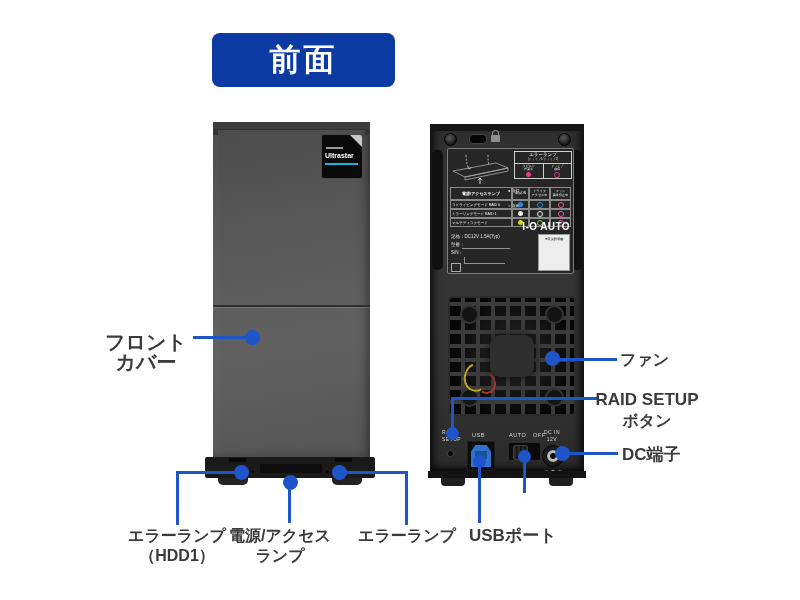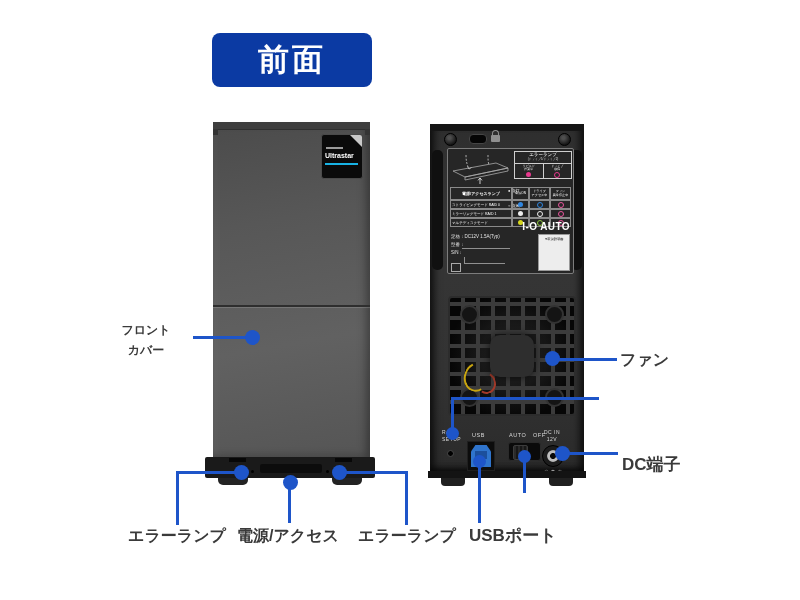--- a/index.html
+++ b/index.html
@@ -103,21 +103,21 @@
   .polarity{position:absolute;left:109px;top:344px;width:28px;text-align:center;color:#999;font-size:5px;
             font-family:"DejaVu Sans",sans-serif;}
   .bbase{position:absolute;left:428px;top:471px;width:158px;height:7px;background:#131313;}
   .bfoot{position:absolute;top:478px;width:24px;height:8px;background:#202020;border-radius:0 0 4px 4px;}
 </style>
 </head>
 <body>
 
 <div class="stage">
 
-  <div class="badge" style="left:212px;width:160px;">
+  <div class="badge" style="left:212px;width:183px;">
       <span>前面</span>
     </div>
 
   <div class="ftower">
     <div class="lid"></div>
     <div class="notch" style="left:0;"></div>
     <div class="notch" style="right:0;"></div>
     <div class="ubadge">
       <div class="corner"></div>
       <div class="tline"></div>
@@ -143,29 +143,31 @@
   <div class="cl" style="left:176px;top:471px;width:3px;height:54px;"></div>
   <div class="dot" style="left:234px;top:465px;"></div>
 
   <div class="cl" style="left:288px;top:481px;width:3px;height:42px;"></div>
   <div class="dot" style="left:283px;top:475px;"></div>
 
   <div class="cl" style="left:339px;top:471px;width:69px;height:3px;"></div>
   <div class="cl" style="left:405px;top:471px;width:3px;height:54px;"></div>
   <div class="dot" style="left:332px;top:465px;"></div>
 
-  <div class="jp" style="left:100px;top:320px;width:92px;font-size:12px;">
+  <div class="jp" style="left:100px;top:332px;width:92px;font-size:20px;">
     <div>フロント</div>
     <div>カバー</div>
   </div>
   <div class="jp" style="left:112px;top:526px;width:130px;">
     <div>エラーランプ</div>
-  </div>
-  <div class="jp" style="left:223px;top:526px;width:130px;">
+    <div>（HDD1）</div>
+  </div>
+  <div class="jp" style="left:215px;top:526px;width:130px;">
     <div>電源/アクセス</div>
+    <div>ランプ</div>
   </div>
   <div class="jp" style="left:342px;top:526px;width:130px;">
     <div>エラーランプ</div>
   </div>
 
   <div class="btower">
     <div class="cap"></div>
     <div class="screw" style="left:14px;top:9px;"></div>
     <div class="screw" style="left:128px;top:9px;"></div>
     <div class="kslot"></div>
@@ -322,16 +324,20 @@
   <div class="cl" style="left:562px;top:452px;width:56px;height:3px;"></div>
   <div class="dot" style="left:555px;top:446px;"></div>
 
   <div class="cl" style="left:523px;top:455px;width:3px;height:38px;"></div>
   <div class="dot sm" style="left:518px;top:450px;"></div>
 
   <div class="cl" style="left:478px;top:461px;width:3px;height:62px;"></div>
   <div class="dot sm" style="left:473px;top:455px;"></div>
 
   <div class="jp" style="left:620px;top:350px;text-align:left;">ファン</div>
-  <div class="jp" style="left:622px;top:455px;font-size:17px;text-align:center;">DC端子</div>
+  <div class="jp" style="left:592px;top:389px;width:110px;line-height:21px;">
+    <div style="font-size:17px;">RAID SETUP</div>
+    <div>ボタン</div>
+  </div>
+  <div class="jp" style="left:622px;top:445px;font-size:17px;text-align:center;">DC端子</div>
   <div class="jp" style="left:469px;top:526px;font-size:17px;text-align:left;">USBポート</div>
 
 </div>
 
 </body></html>

